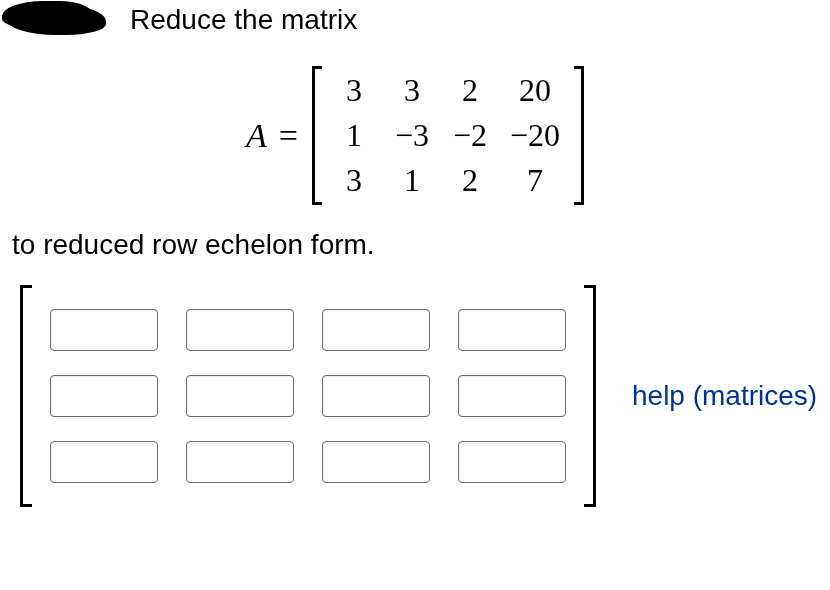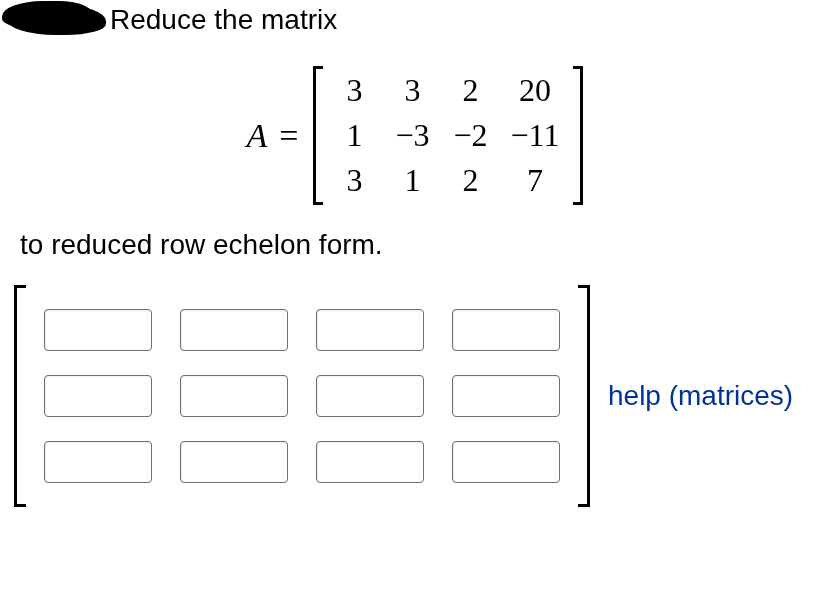--- a/index.html
+++ b/index.html
@@ -8,21 +8,21 @@
     font-size: 26px;
     color: #000;
     background: #fff;
     padding: 0;
     width: 830px;
     height: 590px;
   }
   .problem-header {
     display: flex;
     align-items: center;
-    gap: 4px;
+    gap: 24px;
     padding-top: 4px;
   }
   .scribble {
     width: 100px;
     height: 30px;
     background: #000;
     border-radius: 40% 50% 45% 55% / 50% 60% 40% 60%;
     position: relative;
     margin-left: 6px;
   }
@@ -73,27 +73,27 @@
     padding: 6px 14px;
   }
   .mcell {
     font-family: "Times New Roman", serif;
     font-size: 32px;
     text-align: center;
     min-width: 36px;
   }
   .to-text {
     font-size: 28px;
-    margin: 24px 0 24px 20px;
+    margin: 24px 0 24px 12px;
   }
   .answer-row {
     display: flex;
     align-items: center;
-    gap: 12px;
-    padding-left: 14px;
+    gap: 30px;
+    padding-left: 20px;
   }
   .answer-matrix-wrap {
     display: flex;
     align-items: stretch;
   }
   .big-bracket-left, .big-bracket-right {
     width: 12px;
     border-top: 3px solid #000;
     border-bottom: 3px solid #000;
   }
@@ -136,21 +136,21 @@
   <div class="matrix-wrap">
     <div class="bracket-left"></div>
     <div class="matrix-grid">
       <span class="mcell">3</span>
       <span class="mcell">3</span>
       <span class="mcell">2</span>
       <span class="mcell">20</span>
       <span class="mcell">1</span>
       <span class="mcell">−3</span>
       <span class="mcell">−2</span>
-      <span class="mcell">−11</span>
+      <span class="mcell">−20</span>
       <span class="mcell">3</span>
       <span class="mcell">1</span>
       <span class="mcell">2</span>
       <span class="mcell">7</span>
     </div>
     <div class="bracket-right"></div>
   </div>
 </div>
 
 <div class="to-text">to reduced row echelon form.</div>

